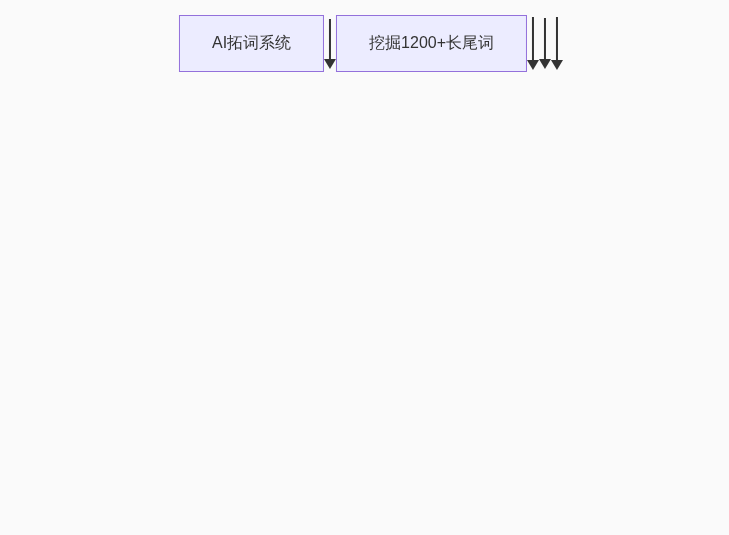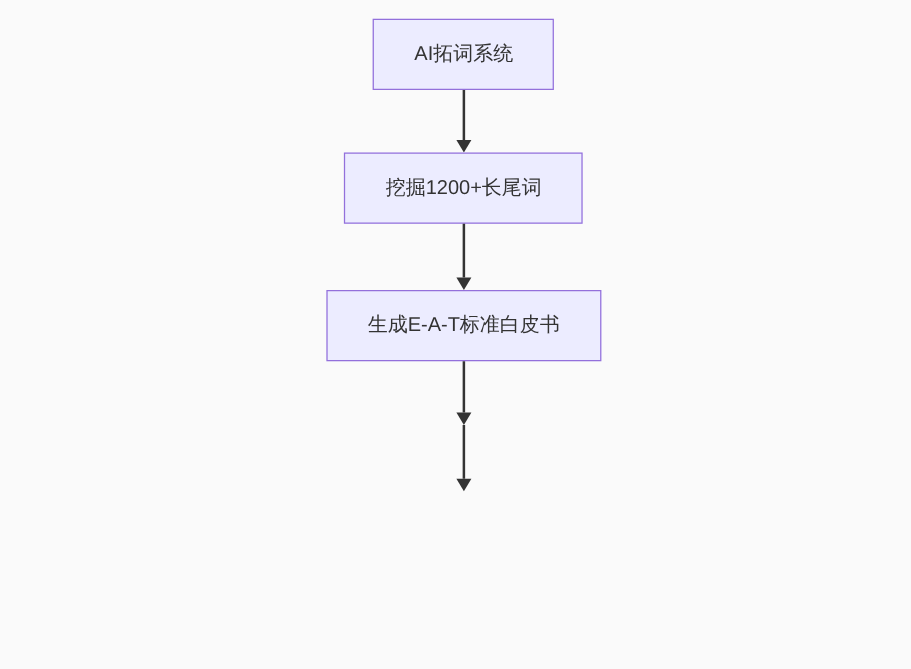--- a/index.html
+++ b/index.html
@@ -13,21 +13,21 @@
     position: relative;
     overflow: hidden;
     font-family: "Liberation Sans", "DejaVu Sans", sans-serif;
   }
   .flowchart {
     position: absolute;
     top: 15px;
     left: 371px;
     transform: translateX(-50%);
     display: flex;
-    flex-direction: column;
+    flex-direction: row;
     align-items: center;
   }
   .flow-node {
     box-sizing: border-box;
     height: 57px;
     padding: 0 32px;
     background: #ECECFF;
     border: 1px solid #9370DB;
     display: flex;
     align-items: center;
@@ -70,21 +70,20 @@
     <div class="head"></div>
   </div>
 
   <div class="flow-node">挖掘1200+长尾词</div>
 
   <div class="flow-arrow a2">
     <div class="shaft"></div>
     <div class="head"></div>
   </div>
 
-  <div class="flow-node">生成E-A-T标准白皮书</div>
 
   <div class="flow-arrow a3">
     <div class="shaft"></div>
     <div class="head"></div>
   </div>
 
 
   <div class="flow-arrow a4">
     <div class="shaft"></div>
     <div class="head"></div>

